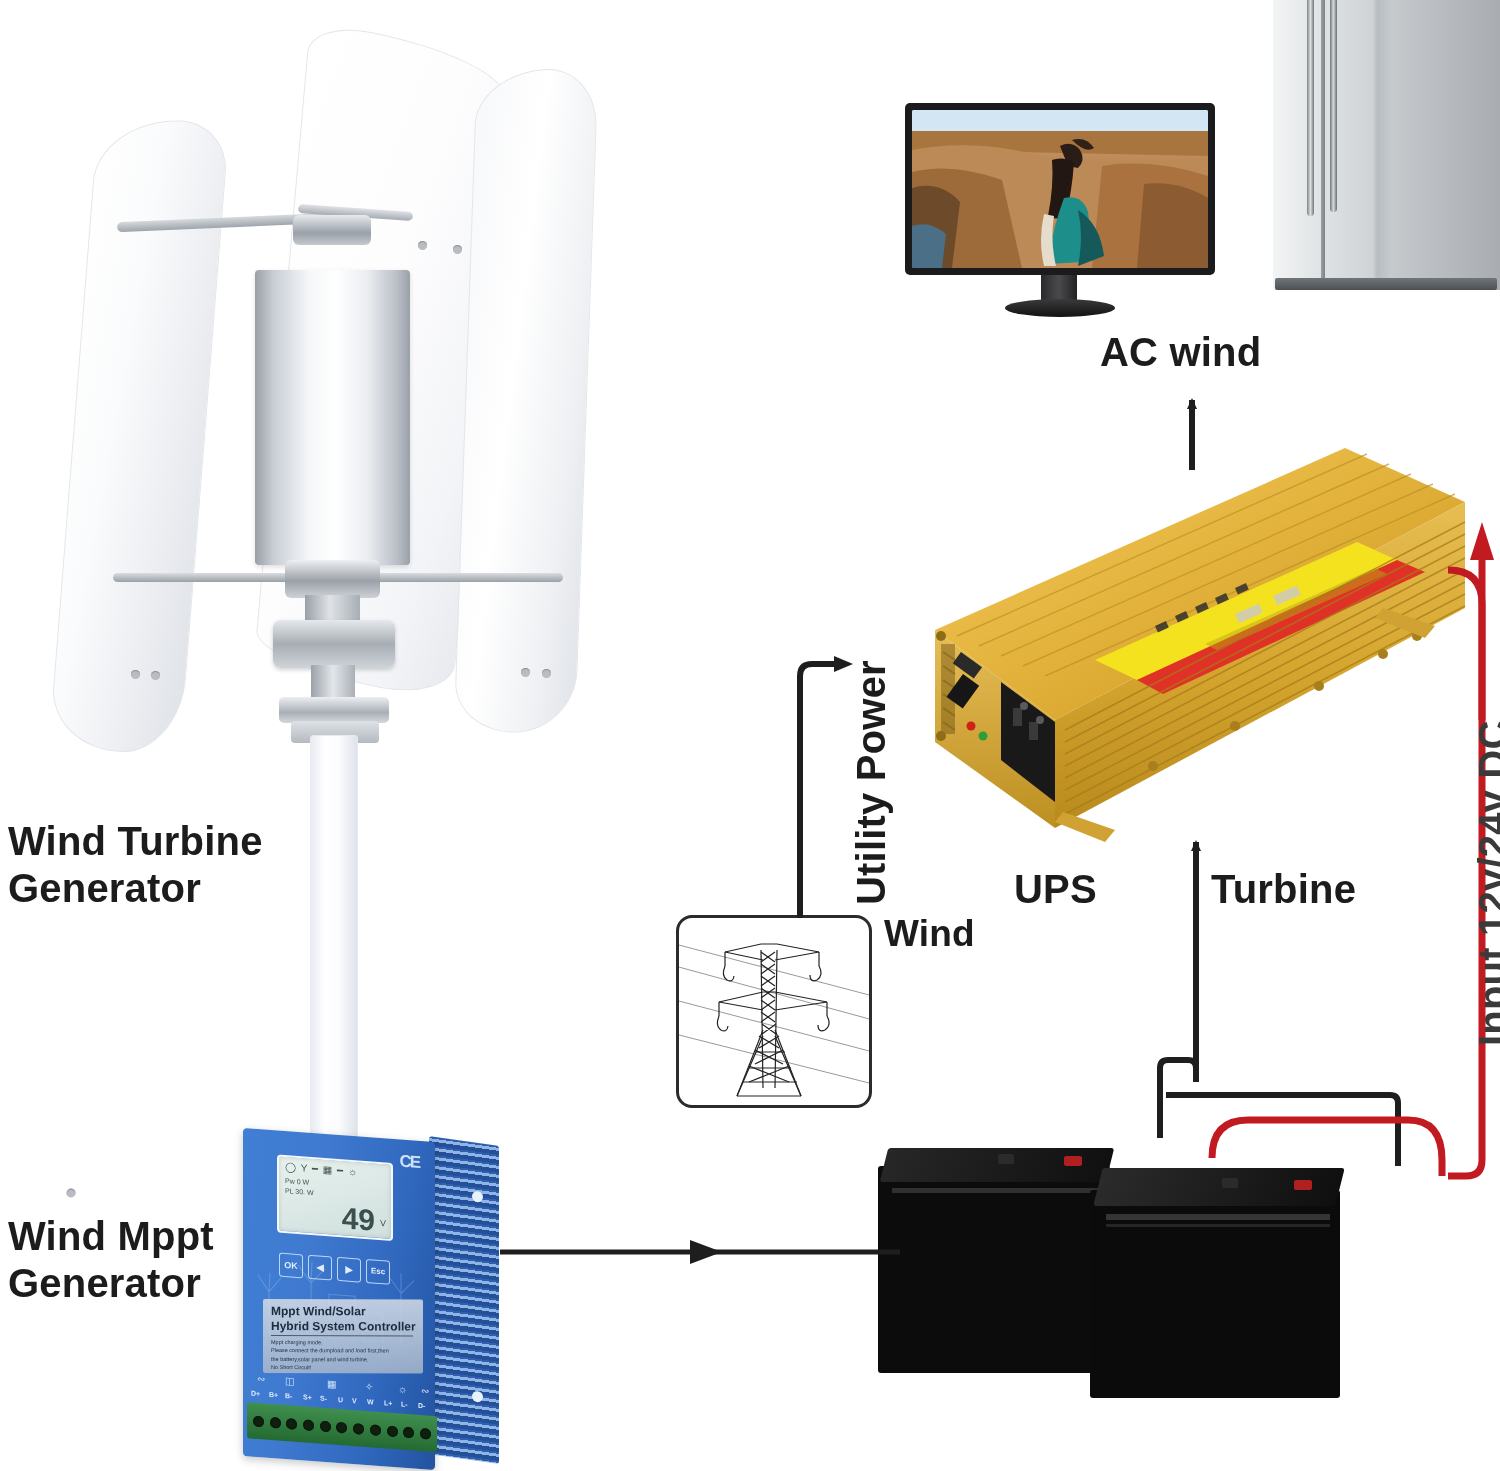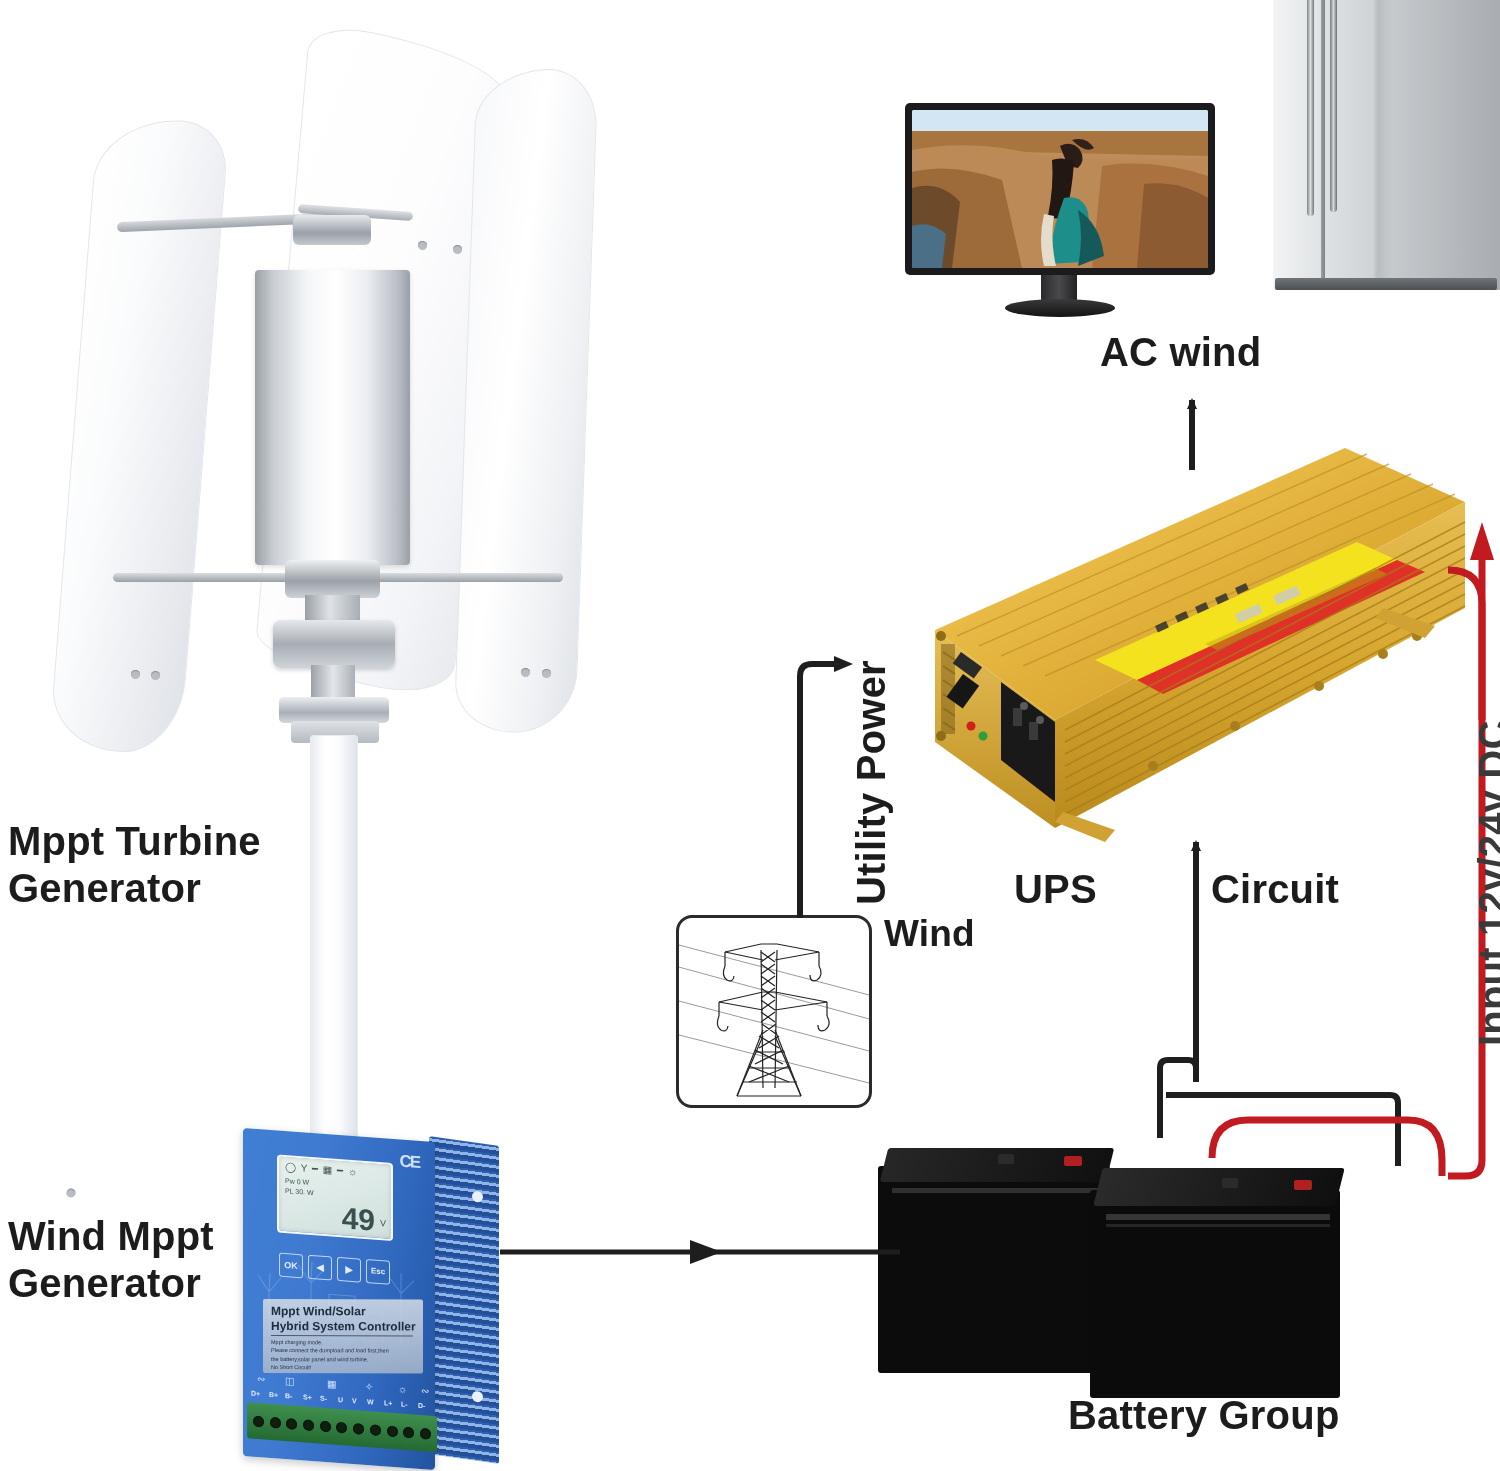--- a/index.html
+++ b/index.html
@@ -132,21 +132,21 @@
     <div class="abs" style="left:256px;top:640px;width:44px;height:38px;
                 background:linear-gradient(90deg,#9ca2a9,#e2e6ea 50%,#aab0b7);"></div>
     <div class="abs" style="left:224px;top:672px;width:110px;height:26px;border-radius:5px;
                 background:linear-gradient(180deg,#eceff2,#a9afb6 60%,#d3d8dd);"></div>
     <div class="abs" style="left:236px;top:696px;width:88px;height:22px;border-radius:4px;
                 background:linear-gradient(180deg,#dee2e6,#b4bac1);"></div>
   </div>
 
   <div id="mast" class="abs"></div>
 
-  <div class="lbl lbl-xl" style="left:8px;top:818px;">Mppt Turbine
+  <div class="lbl lbl-xl" style="left:8px;top:818px;">Wind Turbine
 Generator</div>
 
   <div id="controller" class="abs">
 
     <div class="abs" style="left:186px;top:8px;width:70px;height:318px;
                 background:repeating-linear-gradient(180deg,#2f5fae 0 2px,#8fb4e6 2px 5px,#24509a 5px 9px);
                 transform:skewY(8deg);border-radius:3px;"></div>
 
     <div class="abs" style="left:0px;top:2px;width:192px;height:328px;
                 background:linear-gradient(100deg,#3f7fd4 0%,#3f7ad0 35%,#2f67bd 72%,#23539f 100%);
@@ -460,21 +460,20 @@
       <div class="abs" style="left:8px;top:0px;width:242px;height:38px;
                   background:linear-gradient(100deg,#2b2b2b,#0f0f0f);
                   transform:skewX(-14deg);border-radius:3px;"></div>
       <div class="abs" style="left:16px;top:46px;width:224px;height:6px;background:#3d3d3d;opacity:.85;"></div>
       <div class="abs" style="left:16px;top:56px;width:224px;height:3px;background:#303030;opacity:.7;"></div>
       <div class="abs" style="left:132px;top:10px;width:16px;height:10px;background:#2b2b2b;border-radius:2px;"></div>
       <div class="abs" style="left:204px;top:12px;width:18px;height:10px;background:#b02020;border-radius:2px;"></div>
     </div>
   </div>
 
-  <div class="lbl lbl-xl" style="left:1068px;top:1392px;">Battery Group</div>
 
   <svg class="ovl">
     <defs>
       <marker id="ah" markerWidth="12" markerHeight="12" refX="9" refY="5" orient="auto" markerUnits="userSpaceOnUse">
         <path d="M0,0 L11,5 L0,10 z" fill="#1e1e1e"></path>
       </marker>
       <marker id="ahr" markerWidth="14" markerHeight="14" refX="10" refY="6" orient="auto" markerUnits="userSpaceOnUse">
         <path d="M0,0 L13,6 L0,12 z" fill="#c21a21"></path>
       </marker>
       <marker id="ahmid" markerWidth="20" markerHeight="18" refX="10" refY="9" orient="auto" markerUnits="userSpaceOnUse">
@@ -511,19 +510,19 @@
       <path d="M1212,1158 Q1212,1120 1248,1120 L1408,1120 Q1442,1120 1442,1160 L1442,1176"></path>
     </g>
 
     <polygon points="1482,560 1470,522 1494,522" fill="#c21a21" transform="rotate(180 1482 541)"></polygon>
     <line x1="1482" y1="552" x2="1482" y2="720" stroke="#c21a21" stroke-width="7"></line>
   </svg>
 
   <div class="lbl lbl-xl" style="left:1100px;top:329px;">AC wind</div>
 
   <div class="lbl lbl-xl" style="left:1014px;top:866px;">UPS</div>
-  <div class="lbl lbl-xl" style="left:1211px;top:866px;">Circuit</div>
+  <div class="lbl lbl-xl" style="left:1211px;top:866px;">Turbine</div>
 
   <div class="lbl lbl-xl lbl-rot" style="left:848px;top:905px;transform:rotate(-90deg);">Utility Power</div>
 
   <div class="lbl lbl-xl lbl-rot" style="left:1470px;top:1046px;transform:rotate(-90deg);color:#3a3a3a;">Input 12v/24v DC</div>
 
 </div>
 
 </body></html>

